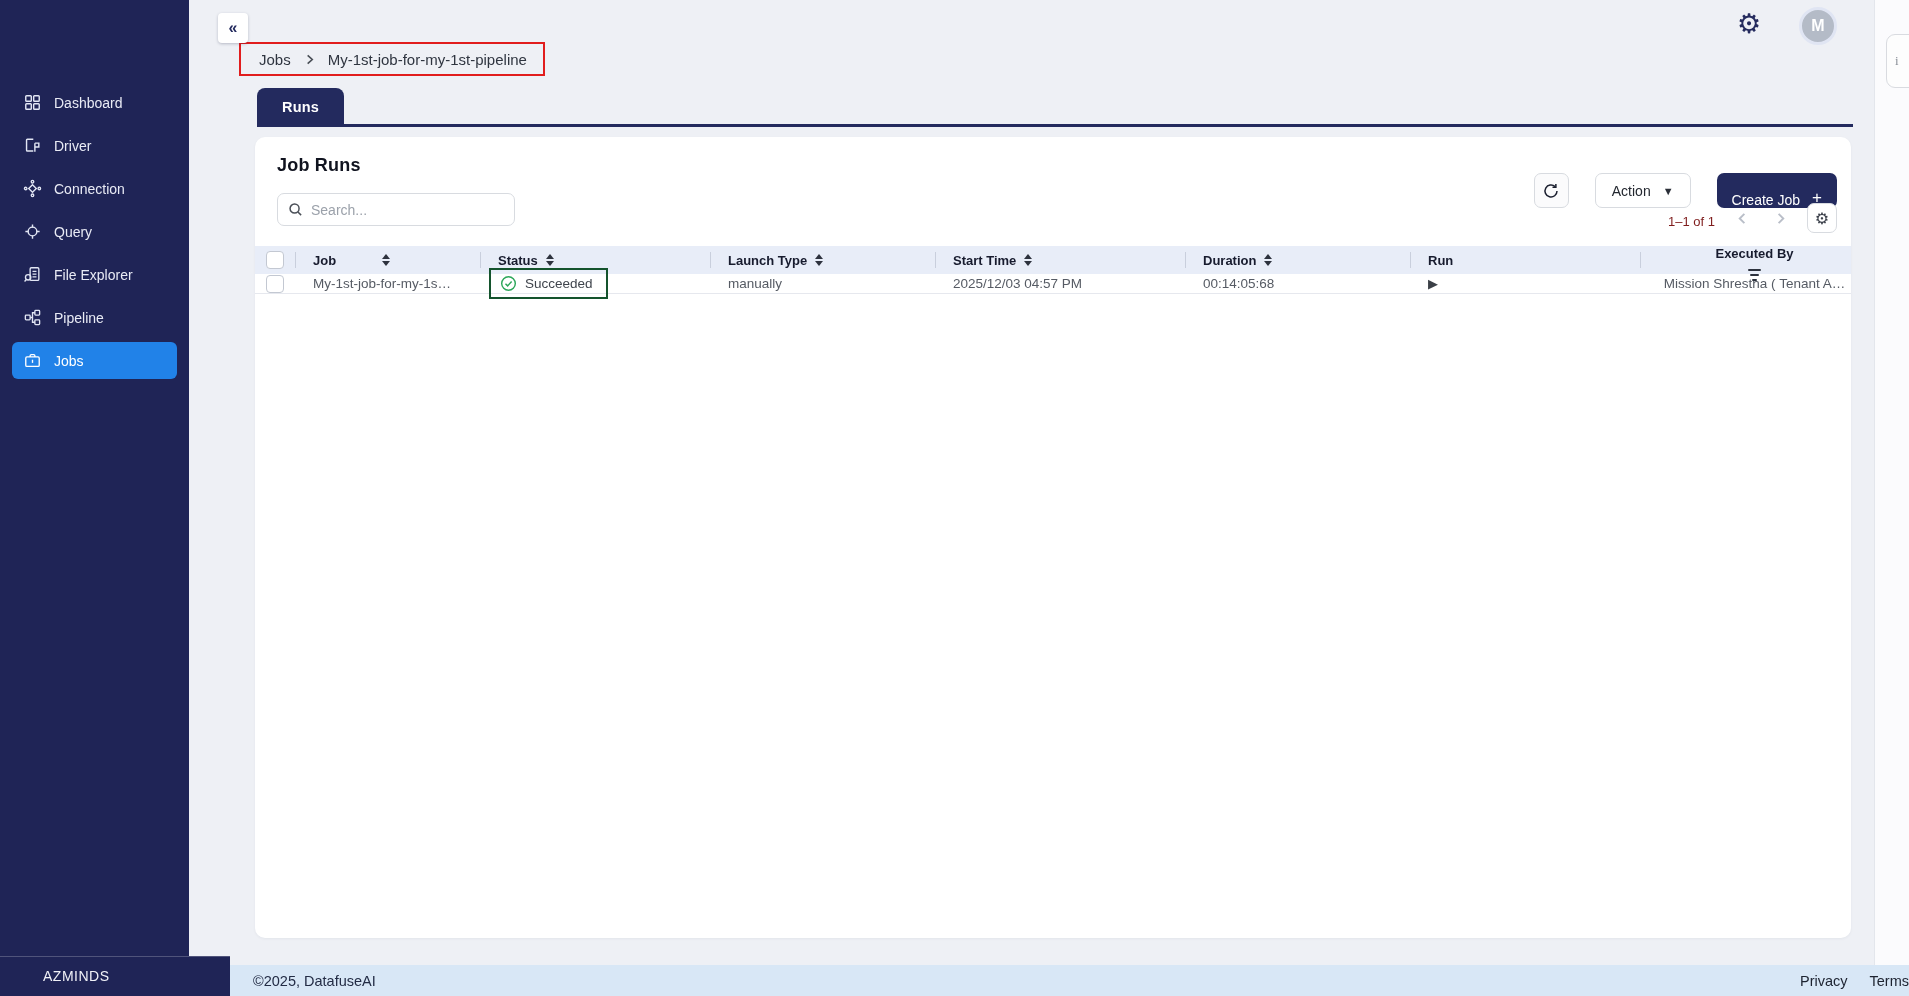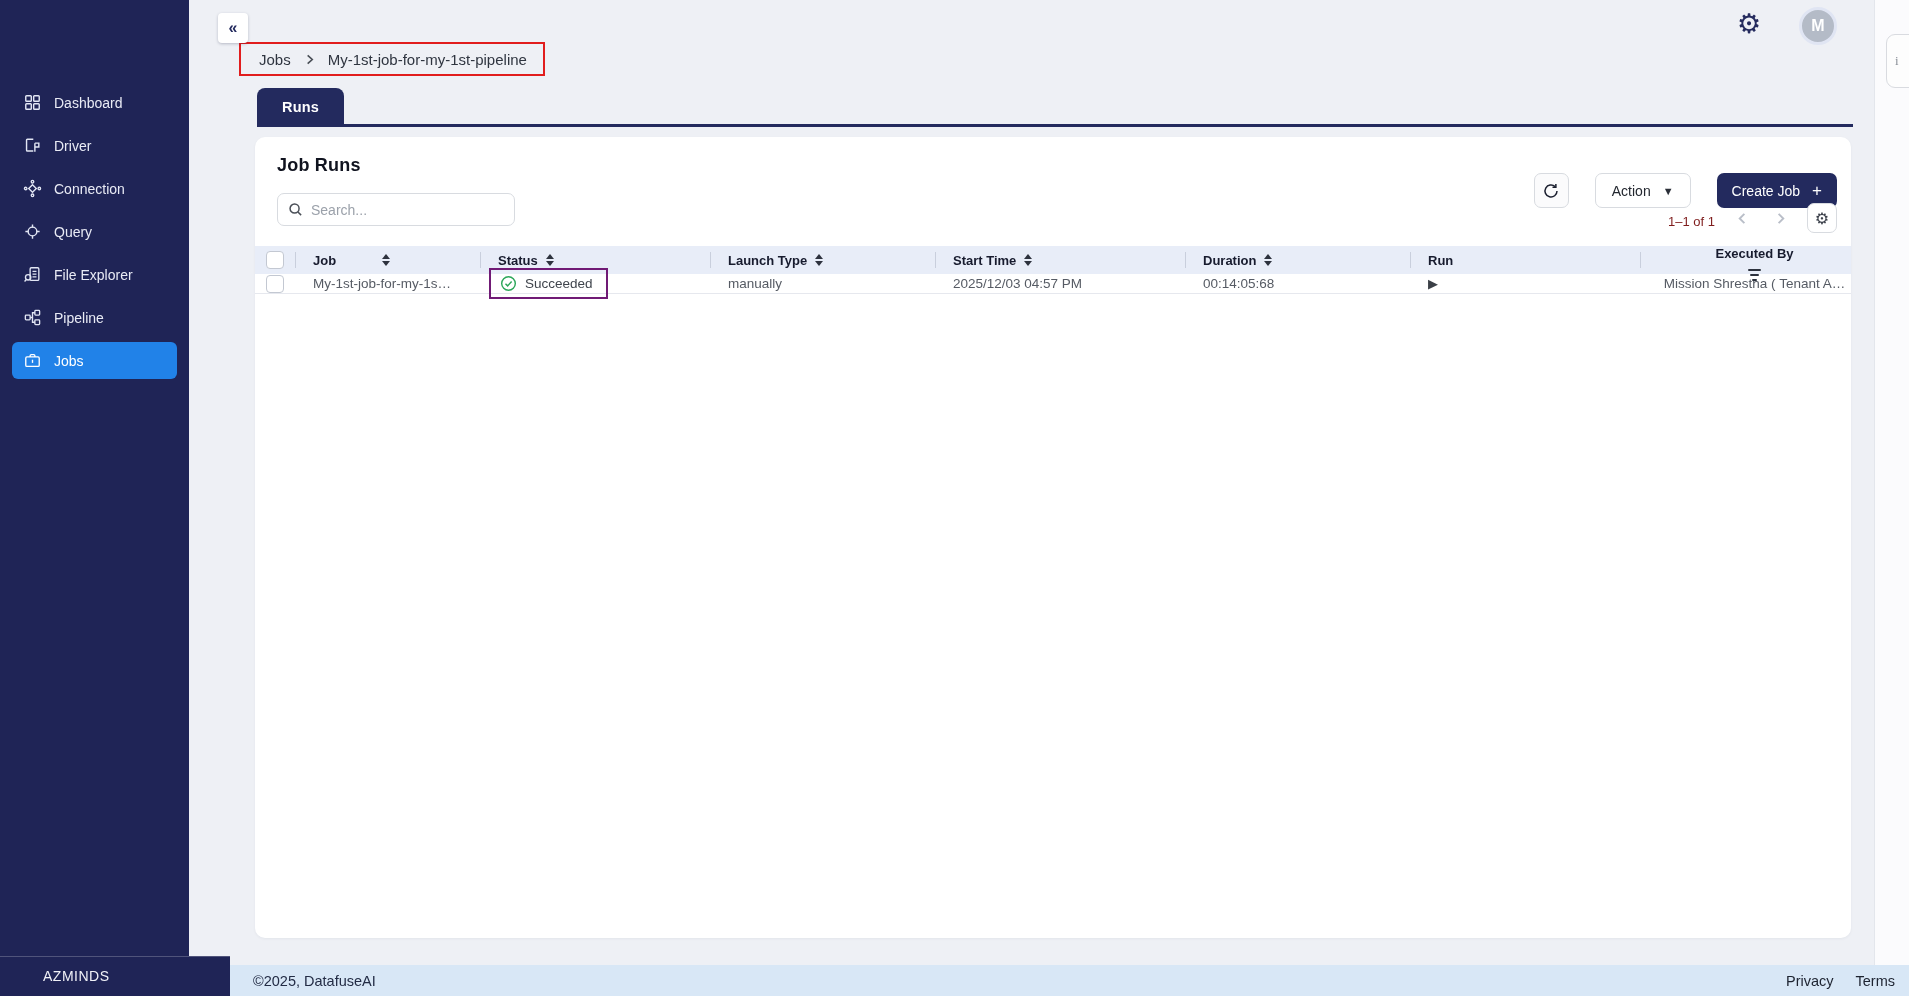--- a/index.html
+++ b/index.html
@@ -56,21 +56,21 @@
                  background:#ffffff; display:flex; align-items:center; padding:0 10px; gap:8px; }
   .search-wrap input { border:none; outline:none; flex:1; font-size:14px; color:#3c424b; font-family:inherit; background:transparent; }
   .search-wrap input::placeholder { color:#9ba1aa; }
 
   .controls-row { position:absolute; top:36px; right:14px; display:flex; gap:26px; align-items:center; }
   .icon-btn { width:35px; height:35px; background:#fbfbfc; border:1px solid #d8dbe0; border-radius:7px; display:flex;
               align-items:center; justify-content:center; cursor:pointer; }
   .action-btn { height:35px; background:#ffffff; border:1px solid #d8dbe0; border-radius:7px; display:flex; align-items:center;
                 gap:12px; padding:0 16px; font-size:14px; color:#23272f; cursor:pointer; }
   .action-btn .caret { font-size:11px; color:#2b2f38; }
-  .create-btn { height:35px; background:#232a5e; color:#ffffff; border:none; border-radius:7px; display:flex; align-items:center;
+  .create-btn { height:35px; background:#232a5e; color:#ffffff; border:none; border-radius:7px; display:flex; align-items:flex-end;
                 gap:12px; padding:0 15px; font-size:14px; cursor:pointer; font-family:inherit; }
   .create-btn .plus { font-size:17px; font-weight:400; }
 
   .pagination-row { position:absolute; top:66px; right:14px; display:flex; align-items:center; gap:16px; }
   .page-range { font-size:13px; color:#7f1d1d;margin-top:6px; }
   .pg-chev { width:22px; height:22px; display:flex; align-items:center; justify-content:center; cursor:pointer; }
   .pg-gear { width:30px; height:30px; border:1px solid #d8dbe0; border-radius:7px; background:#ffffff; display:flex;
              align-items:center; justify-content:center; color:#3c414b; font-size:16px; cursor:pointer; }
 
   
@@ -87,30 +87,30 @@
 
   .checkbox { width:18px; height:18px; border:1.5px solid #c3c8d2; border-radius:4px; background:#ffffff; cursor:pointer; }
   .sort { display:flex; flex-direction:column; gap:2px; }
   .sort i { display:block; width:0; height:0; border-left:4px solid transparent; border-right:4px solid transparent; }
   .sort .up { border-bottom:5px solid #2d323e; }
   .sort .down { border-top:5px solid #2d323e; }
   .filter-ic { display:flex; flex-direction:column; gap:3px; align-items:center; }
   .filter-ic b { display:block; height:2px; background:#2d323e; border-radius:1px; }
   .filter-ic b:nth-child(1){ width:13px; } .filter-ic b:nth-child(2){ width:9px; } .filter-ic b:nth-child(3){ width:5px; }
 
-  .status-box { display:inline-flex; align-items:center; gap:8px; border:2px solid #701a75; height:31px; padding:0 13px 0 9px;
+  .status-box { display:inline-flex; align-items:center; gap:8px; border:2px solid #14532d; height:31px; padding:0 13px 0 9px;
                 margin-left:-9px; }
   .status-text { font-size:13.5px; color:#3f444c; }
   .play { color:#3a3f46; font-size:13px; cursor:pointer; }
 
   
   .footer { position:absolute; left:230px; top:965px; width:1679px; height:31px; background:#d8e7f6; display:flex;
             align-items:center; z-index:3; }
   .footer .copy { margin-left:23px; font-size:14.5px; color:#232c45; }
-  .footer .links { margin-left:auto; display:flex; gap:22px; margin-right:14px; }
+  .footer .links { margin-left:auto; display:flex; gap:22px; margin-right:0; }
   .footer .links span { font-size:14.5px; color:#1d2330; cursor:pointer; }
 
   svg { display:block; }
 </style>
 </head>
 <body>
 
 <div class="app">
 
   <aside class="sidebar">

